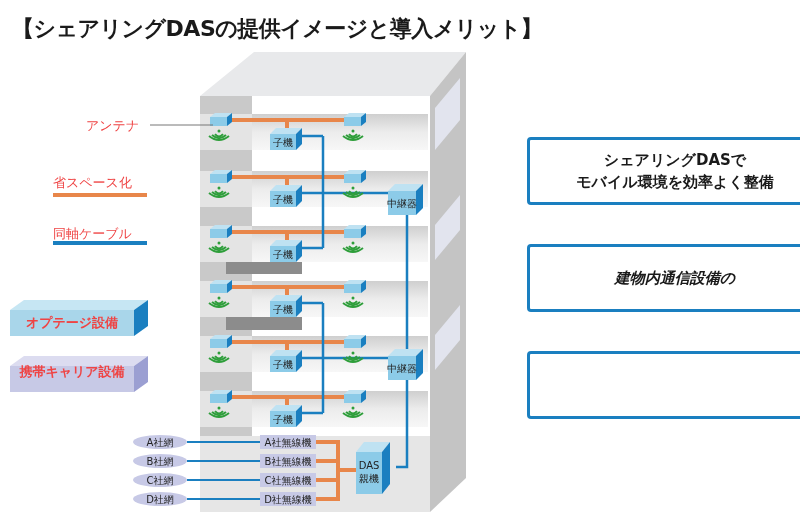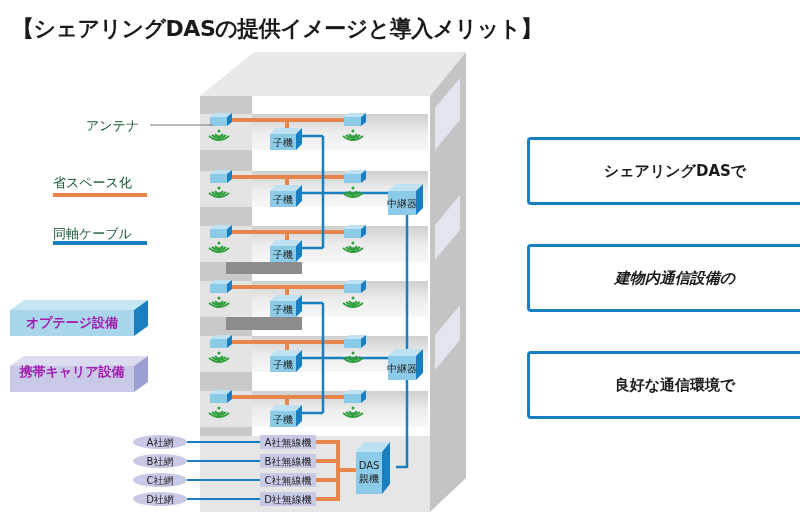--- a/index.html
+++ b/index.html
@@ -1,24 +1,24 @@
 <!DOCTYPE html>
 <html><head>
 <meta charset="utf-8">
 <style>
   html, body { margin: 0; padding: 0; background: #ffffff; }
   body { width: 800px; height: 518px; position: relative; overflow: hidden;
          font-family: "DejaVu Sans", "Liberation Sans", sans-serif; color: #222; }
   .title { position: absolute; left: 12px; top: 14px; font-size: 22px; font-weight: bold;
            letter-spacing: -0.5px; color: #1a1a1a; white-space: nowrap; text-align: center; }
-  .lbl { position: absolute; font-size: 13px; color: #14532d; white-space: nowrap; }
+  .lbl { position: absolute; font-size: 13px; color: #ef4444; white-space: nowrap; }
   .legend-line { position: absolute; height: 4px; }
   .slab { position: absolute; }
   .slab .txt { position: absolute; left: 0; right: 14px; top: 0; bottom: 0; display: flex;
-               align-items: center; justify-content: center; font-size: 13px; font-weight: bold; color: #a21caf; }
+               align-items: center; justify-content: center; font-size: 13px; font-weight: bold; color: #ef4444; }
   .merit { position: absolute; left: 527px; width: 296px; height: 68px; border: 3px solid #1a7fc0;
            border-radius: 4px; box-sizing: border-box; display: flex; flex-direction: column;
            align-items: center; justify-content: center; background: #fff; }
   .merit span { font-size: 15px; font-weight: bold; color: #1a1a1a; line-height: 22px; white-space: nowrap; }
   svg text { font-family: "DejaVu Sans", "Liberation Sans", sans-serif; }
 </style>
 </head>
 <body>
 
 <div class="title">【シェアリングDASの提供イメージと導入メリット】</div>
@@ -302,19 +302,19 @@
         <text x="369" y="469" font-size="10" text-anchor="middle" fill="#222">DAS</text>
         <text x="369" y="482" font-size="10" text-anchor="middle" fill="#222">親機</text>
       </g>
     </g>
 
   <line x1="150" y1="125" x2="213" y2="125" stroke="#777" stroke-width="1"></line>
 </svg>
 
 <div class="merit" style="top:137px;">
   <span>シェアリングDASで</span>
+  <span>モバイル環境を効率よく整備</span>
 </div>
 <div class="merit" style="top:244px;font-style:italic;">
   <span>建物内通信設備の</span>
 </div>
 <div class="merit" style="top:351px;">
-  <span>良好な通信環境で</span>
 </div>
 
 </body></html>

